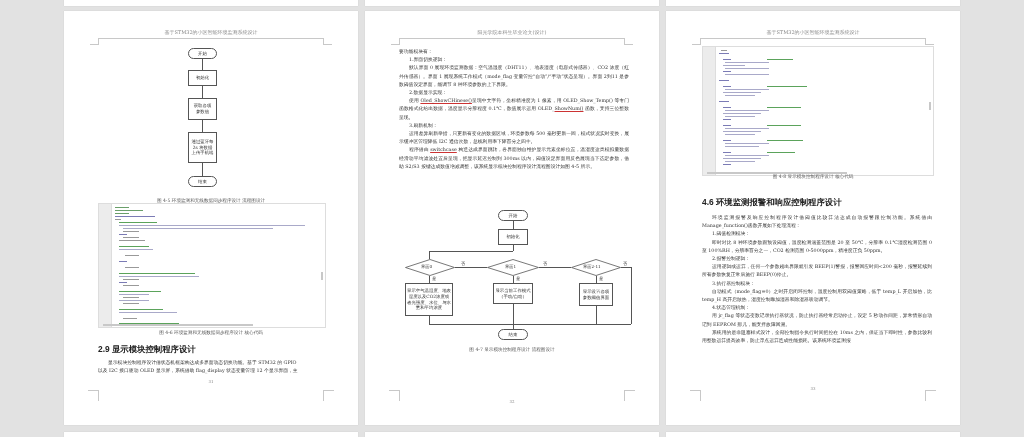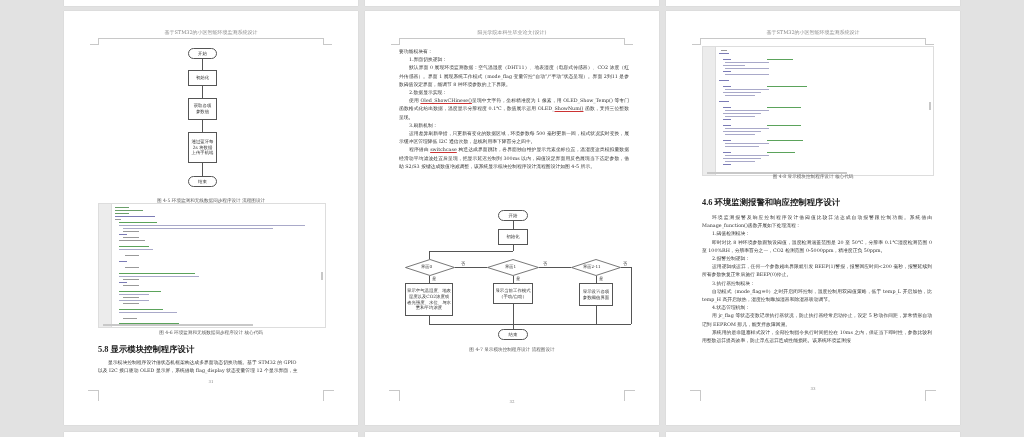--- a/index.html
+++ b/index.html
@@ -12,21 +12,21 @@
   .p2{left:365px;width:294px;}
   .p3{left:666px;width:294px;}
   .hdr{position:absolute;left:26px;right:26px;top:18px;text-align:center;font-size:5px;color:#8a8a8a;}
   .hdrline{position:absolute;left:34px;right:34px;top:27px;height:6px;border:1px solid #c8c8c8;border-bottom:none;}
   .hdrtick-l{position:absolute;left:26px;top:33px;width:9px;border-top:1px solid #c8c8c8;}
   .hdrtick-r{position:absolute;right:26px;top:33px;width:9px;border-top:1px solid #c8c8c8;}
   .crn-l{position:absolute;left:24px;bottom:24px;width:10px;height:10px;border-right:1px solid #c8c8c8;border-top:1px solid #c8c8c8;}
   .crn-r{position:absolute;right:24px;bottom:24px;width:10px;height:10px;border-left:1px solid #c8c8c8;border-top:1px solid #c8c8c8;}
   .pnum{position:absolute;left:0;right:0;text-align:center;font-size:4px;color:#888;}
   .caption{position:absolute;left:0;right:0;text-align:center;font-size:4.6px;color:#555;}
-  .h2{position:absolute;font-family:Liberation Serif, serif;font-size:8.4px;font-weight:bold;color:#222;white-space:nowrap;}
+  .h2{position:absolute;font-family:Liberation Sans, sans-serif;font-size:8.4px;font-weight:bold;color:#222;white-space:nowrap;}
   .para{position:absolute;font-size:4.8px;line-height:8.2px;color:#333;text-align:justify;}
   .para p{margin:0;}
   .ind{text-indent:10px;}
   .sub{text-indent:10px;}
   .u{text-decoration:underline;text-decoration-color:#c33;}
   
   .fc{position:absolute;border:1px solid #555;background:#fff;font-size:4.4px;color:#333;text-align:center;display:flex;align-items:center;justify-content:center;line-height:5.6px;box-sizing:border-box;}
   .term{border-radius:9px;}
   .vline{position:absolute;width:0;border-left:1px solid #555;}
   .hline{position:absolute;height:0;border-top:1px solid #555;}
@@ -96,21 +96,21 @@
     <div class="cl" style="left:24px;top:99px;width:16px;background:#999;"></div>
     <div class="cl" style="left:20px;top:105px;width:44px;background:#5ba35b;"></div>
     <div class="cl" style="left:20px;top:108px;width:58px;background:#a9a9c9;"></div>
     <div class="cl" style="left:24px;top:114px;width:14px;background:#999;"></div>
     <div class="cl" style="left:20px;top:119px;width:60px;background:#5ba35b;"></div>
     <div class="scroll-v" style="top:68px;height:8px;"></div>
     <div class="scroll-h" style="left:4px;width:150px;"></div>
   </div>
   <div class="caption" style="top:319px;">图 4-6 环境监测和无线数据同步程序设计 核心代码</div>
 
-  <div class="h2" style="left:34px;top:333px;">5.8 显示模块控制程序设计</div>
+  <div class="h2" style="left:34px;top:333px;">2.9 显示模块控制程序设计</div>
   <div class="para" style="left:34px;top:348px;width:228px;">
     <p class="ind">显示模块控制程序设计借状态机框架构达成多界面动态切换功能。基于 STM32 的 GPIO</p>
     <p>以及 I2C 接口驱动 OLED 显示屏，系统借助 flag_display 状态变量管理 12 个显示界面，主</p>
   </div>
   <div class="pnum" style="top:368px;">31</div>
   <div class="crn-l"></div>
   <div class="crn-r"></div>
 </div>
 
 <div class="page main p2">

